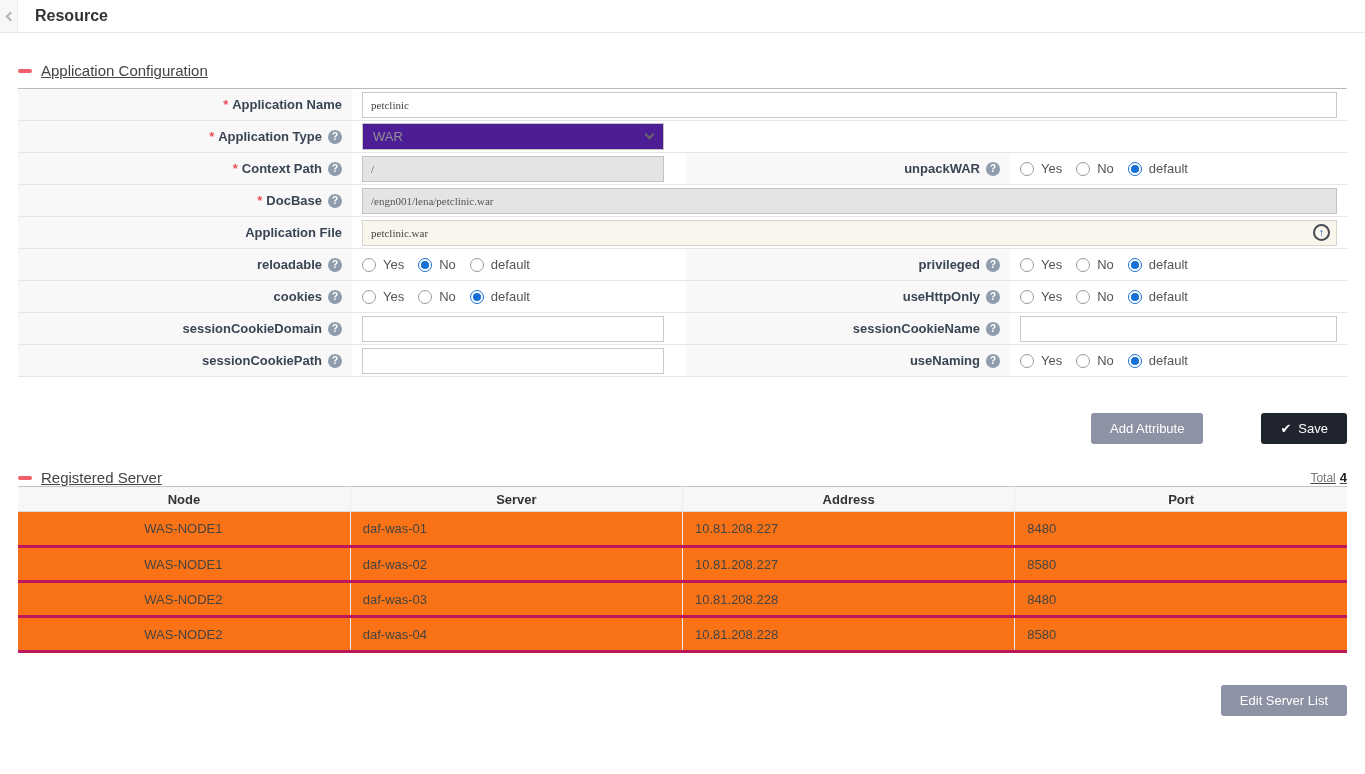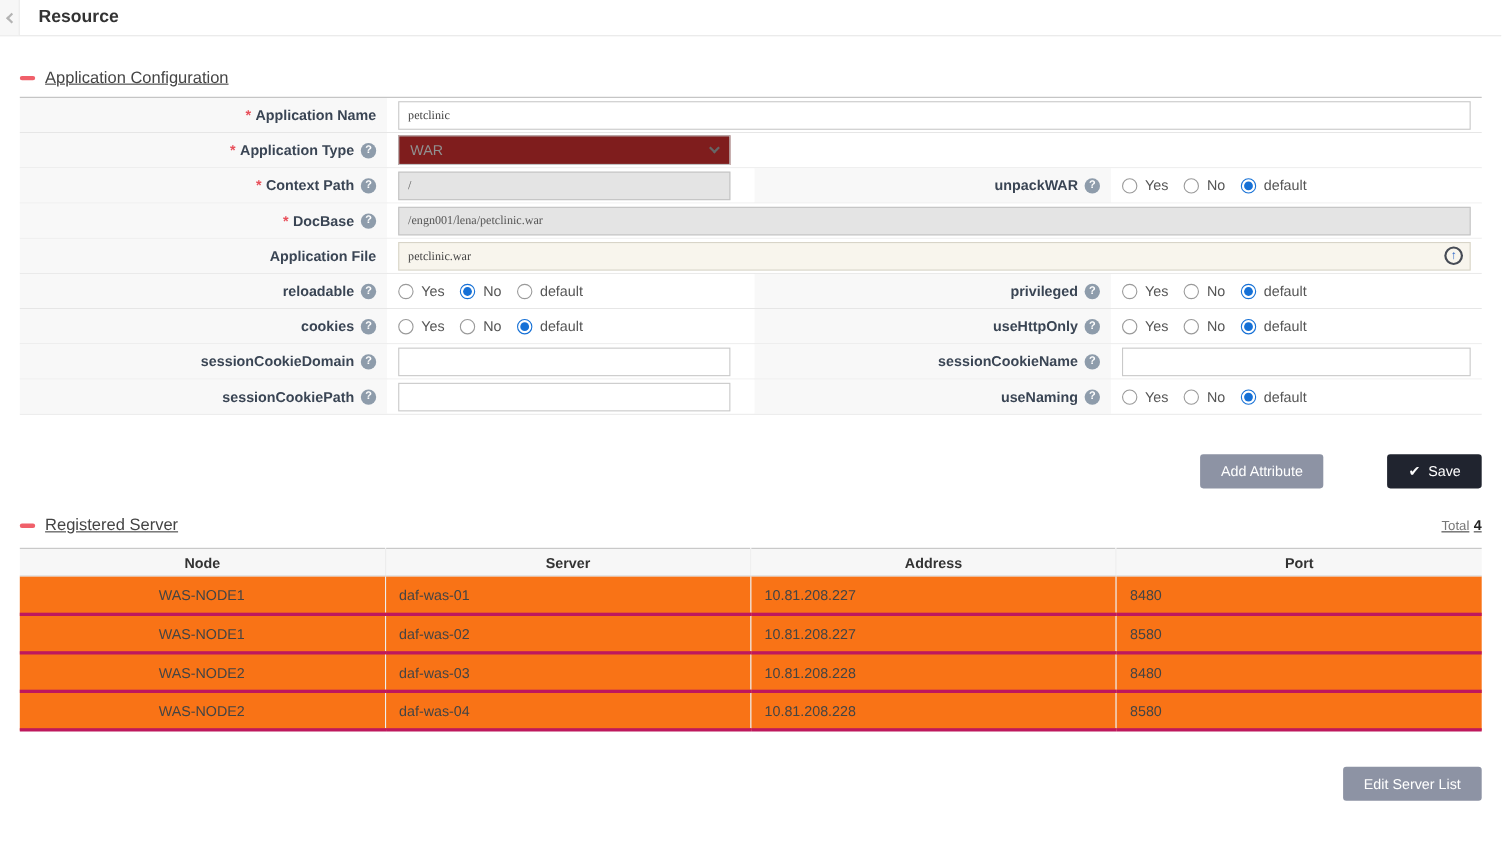--- a/index.html
+++ b/index.html
@@ -19,21 +19,21 @@
   .chev-left {
     width:7px; height:7px; border-left:2px solid #b3b3b3; border-bottom:2px solid #b3b3b3;
     transform:rotate(45deg); margin-left:3px;
   }
   .page-title { font-size:16px; font-weight:bold; color:#333; display:flex; align-items:center; margin-left:17px; }
 
   .content { padding:0 18px; }
 
   
   .section-head { display:flex; align-items:center; margin-top:29px; margin-bottom:9px;text-decoration:underline; }
-  .section-head.rs { margin-top:25px; margin-bottom:12px; }
+  .section-head.rs { margin-top:25px; margin-bottom:0; }
   .dash { width:14px; height:4px; background:#f0606a; border-radius:2px; margin-right:9px; flex:none; }
   .section-title { font-size:15px; color:#444; }
   .spacer { flex:1; }
   .total-line { font-size:12px; color:#777; }
   .total-line b { color:#222; margin-left:4px; font-size:13px; }
 
   
   .form-table { border-top:1px solid #b9b9b9; }
   .frow { display:flex; height:32px; border-bottom:1px solid #e6e6e6; align-items:stretch; }
   .lcell {
@@ -58,21 +58,21 @@
   .half-w { width:302px; }
   .file-wrap { position:relative; width:100%; display:flex; align-items:center; }
   .txt.file { background:#f8f5ed; border-color:#d8d4c8; padding-right:30px; }
   .upload-circle {
     position:absolute; right:7px; width:17px; height:17px; border:2px solid #464b55; border-radius:50%;
     display:flex; align-items:center; justify-content:center; cursor:pointer; background:transparent;
   }
   .upload-arrow { color:#2a66c8; font-size:11px; font-weight:bold; line-height:1; margin-top:-1px; }
 
   .select-box {
-    width:302px; height:27px; background:#7f1d1d; border:1px solid #c3c3c3;
+    width:302px; height:27px; background:#4c1d95; border:1px solid #c3c3c3;
     display:flex; align-items:center; padding:0 10px; font-size:13px; color:#919191; cursor:default;
   }
   .select-box .sel-spacer { flex:1; }
   .chev-down {
     width:7px; height:7px; border-right:2px solid #666; border-bottom:2px solid #666;
     transform:rotate(45deg); margin-top:-4px;
   }
 
   .radios { display:flex; align-items:center; gap:14px; }
   .radio-opt { display:flex; align-items:center; gap:7px; font-size:13px; color:#555; cursor:pointer; }

